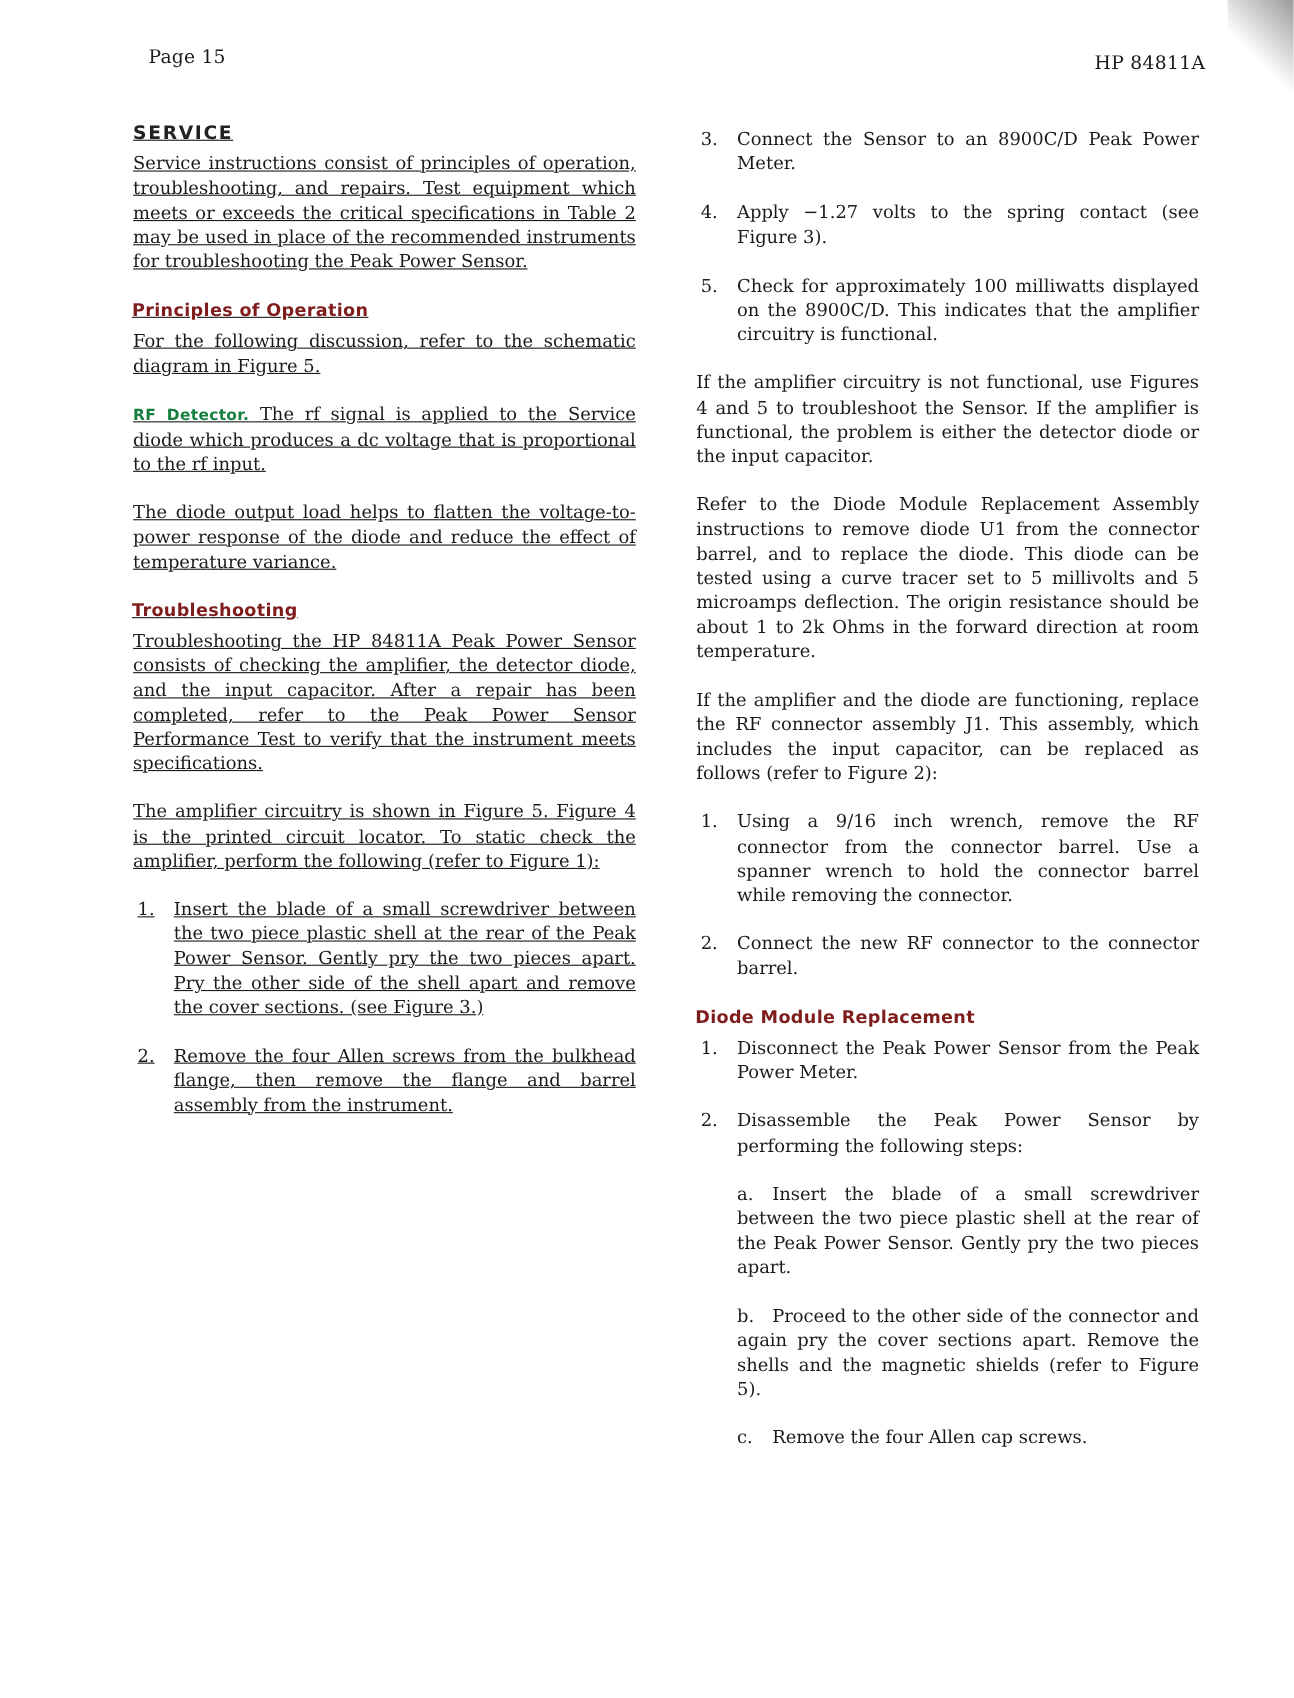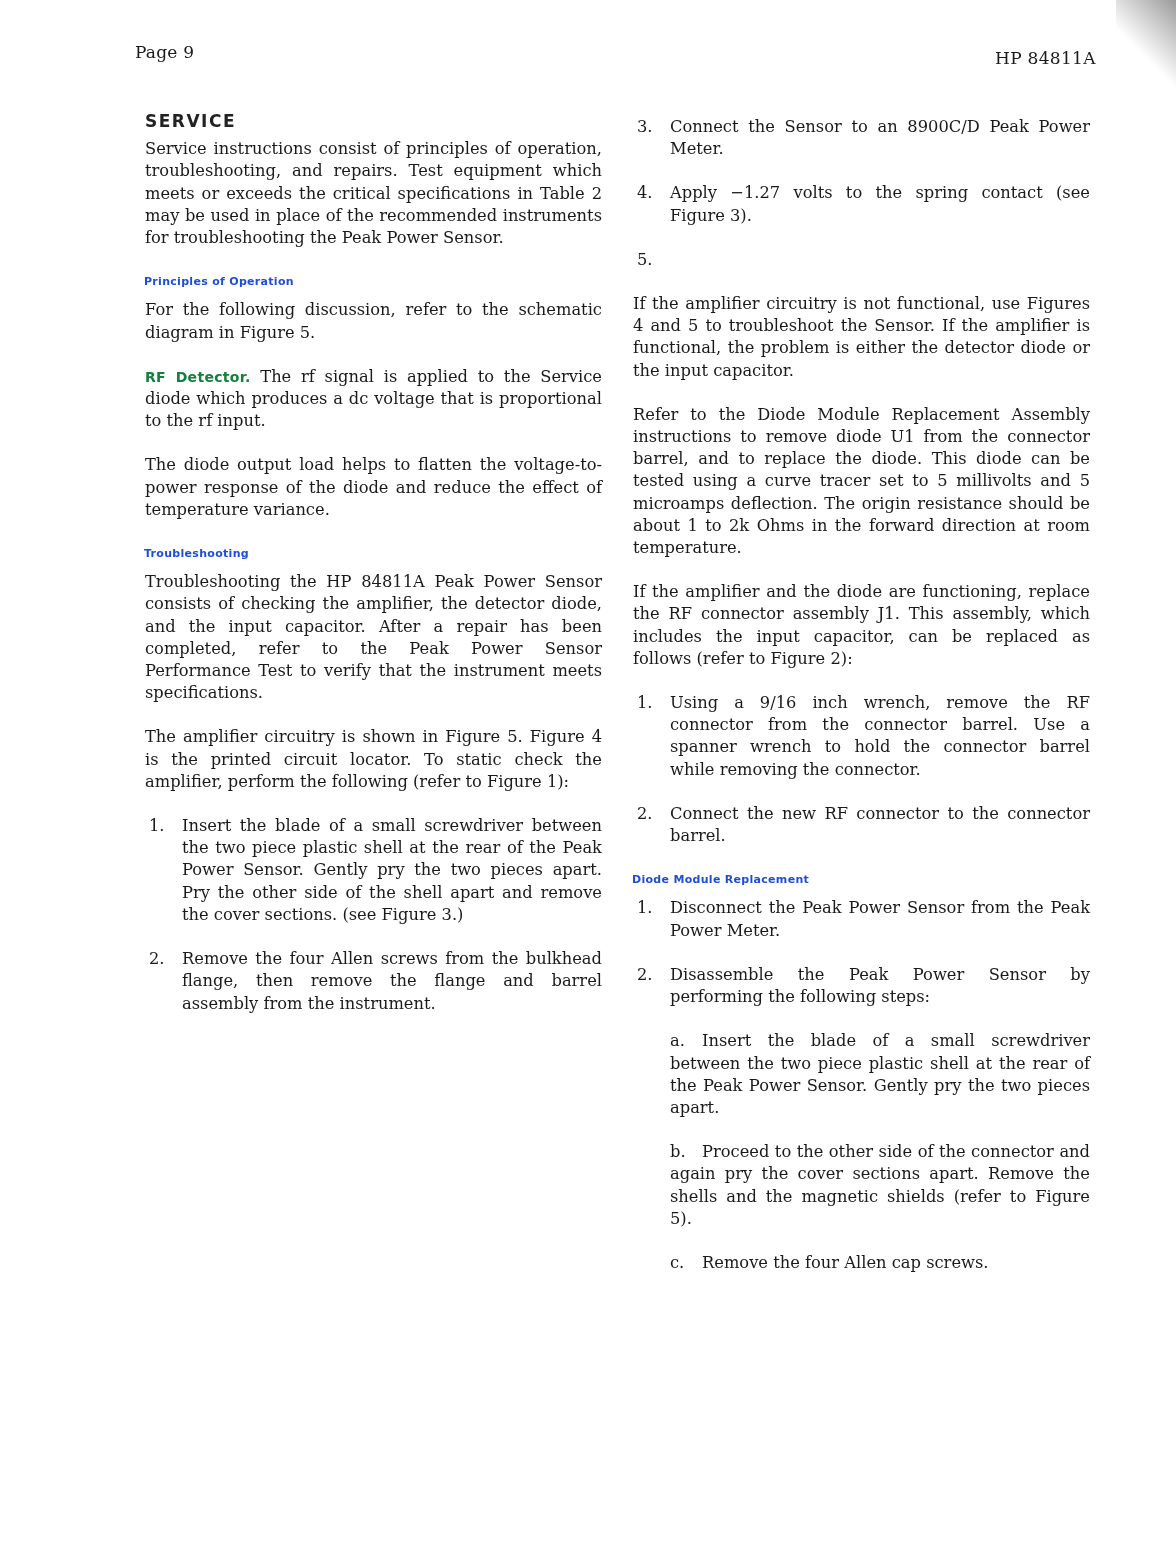--- a/index.html
+++ b/index.html
@@ -8,47 +8,47 @@
     font-family: "DejaVu Serif", "Liberation Serif", serif;
     color: #1a1a1a;
   }
   .corner-scan {
     position: absolute; right: 0; top: 0; width: 60px; height: 100px;
     background: linear-gradient(225deg, #9a9a9a 0%, #c9c9c9 25%, rgba(255,255,255,0) 55%);
   }
   .header-left { position: absolute; left: 135px; top: 42px; font-size: 17px; letter-spacing: 0.2px; }
   .header-right { position: absolute; left: 995px; top: 48px; font-size: 17px; letter-spacing: 0.3px; }
   .col { position: absolute; width: 470px; font-size: 16.3px; line-height: 22.2px; text-align: justify; }
-  .col-left { left: 132px; top: 110px; }
+  .col-left { left: 108px; top: 110px; text-decoration: underline; }
   .col-right { left: 620px; top: 116px; }
   .h1 {
     font-family: "DejaVu Sans", "Liberation Sans", sans-serif; font-weight: bold;
     font-size: 17px; letter-spacing: 1.5px; margin: 0 0 6px 13px; color: #222;
   }
   .h2 {
     font-family: "DejaVu Sans", "Liberation Sans", sans-serif; font-weight: bold;
-    font-size: 11px; letter-spacing: 0.3px; margin: 0 0 6px 12px; color: #1d4ed8;
+    font-size: 16px; letter-spacing: 0.3px; margin: 0 0 6px 12px; color: #7f1d1d;
   }
   p { margin: 0 0 22px 13px; }
   .runin {
     font-family: "DejaVu Sans", "Liberation Sans", sans-serif; font-weight: bold;
     font-size: 14px; letter-spacing: 0.3px; color: #15803d;
   }
   .step { display: flex; margin: 0 0 22px 0; }
   .step .num { width: 50px; flex: none; padding-left: 17px; box-sizing: border-box; }
   .step .txt { flex: 1; text-align: justify; }
   .sub { margin: 0 0 22px 50px; text-align: justify; }
   .sub .lbl { display: inline-block; width: 32px; }
 </style>
 </head>
 <body>
 
 <div class="corner-scan"></div>
 
-<div class="header-left">Page 9</div>
+<div class="header-left">Page 15</div>
 <div class="header-right">HP 84811A</div>
 
 <div class="col col-left">
   <div class="h1">SERVICE</div>
   <p>Service instructions consist of principles of operation, troubleshooting, and repairs. Test equipment which meets or exceeds the critical specifications in Table 2 may be used in place of the recommended instruments for troubleshooting the Peak Power Sensor.</p>
 
   <div class="h2">Principles of Operation</div>
   <p>For the following discussion, refer to the schematic diagram in Figure 5.</p>
 
   <p><span class="runin">RF Detector.</span><span> The rf signal is applied to the Service diode which produces a dc voltage that is proportional to the rf input.</span></p>
@@ -74,20 +74,21 @@
   <div class="step">
     <span class="num">3.</span>
     <span class="txt">Connect the Sensor to an 8900C/D Peak Power Meter.</span>
   </div>
   <div class="step">
     <span class="num">4.</span>
     <span class="txt">Apply −1.27 volts to the spring contact (see Figure 3).</span>
   </div>
   <div class="step">
     <span class="num">5.</span>
+    <span class="txt">Check for approximately 100 milliwatts displayed on the 8900C/D. This indicates that the amplifier circuitry is functional.</span>
   </div>
 
   <p>If the amplifier circuitry is not functional, use Figures 4 and 5 to troubleshoot the Sensor. If the amplifier is functional, the problem is either the detector diode or the input capacitor.</p>
   <p>Refer to the Diode Module Replacement Assembly instructions to remove diode U1 from the connector barrel, and to replace the diode. This diode can be tested using a curve tracer set to 5 millivolts and 5 microamps deflection. The origin resistance should be about 1 to 2k Ohms in the forward direction at room temperature.</p>
   <p>If the amplifier and the diode are functioning, replace the RF connector assembly J1. This assembly, which includes the input capacitor, can be replaced as follows (refer to Figure 2):</p>
 
   <div class="step">
     <span class="num">1.</span>
     <span class="txt">Using a 9/16 inch wrench, remove the RF connector from the connector barrel. Use a spanner wrench to hold the connector barrel while removing the connector.</span>
   </div>

